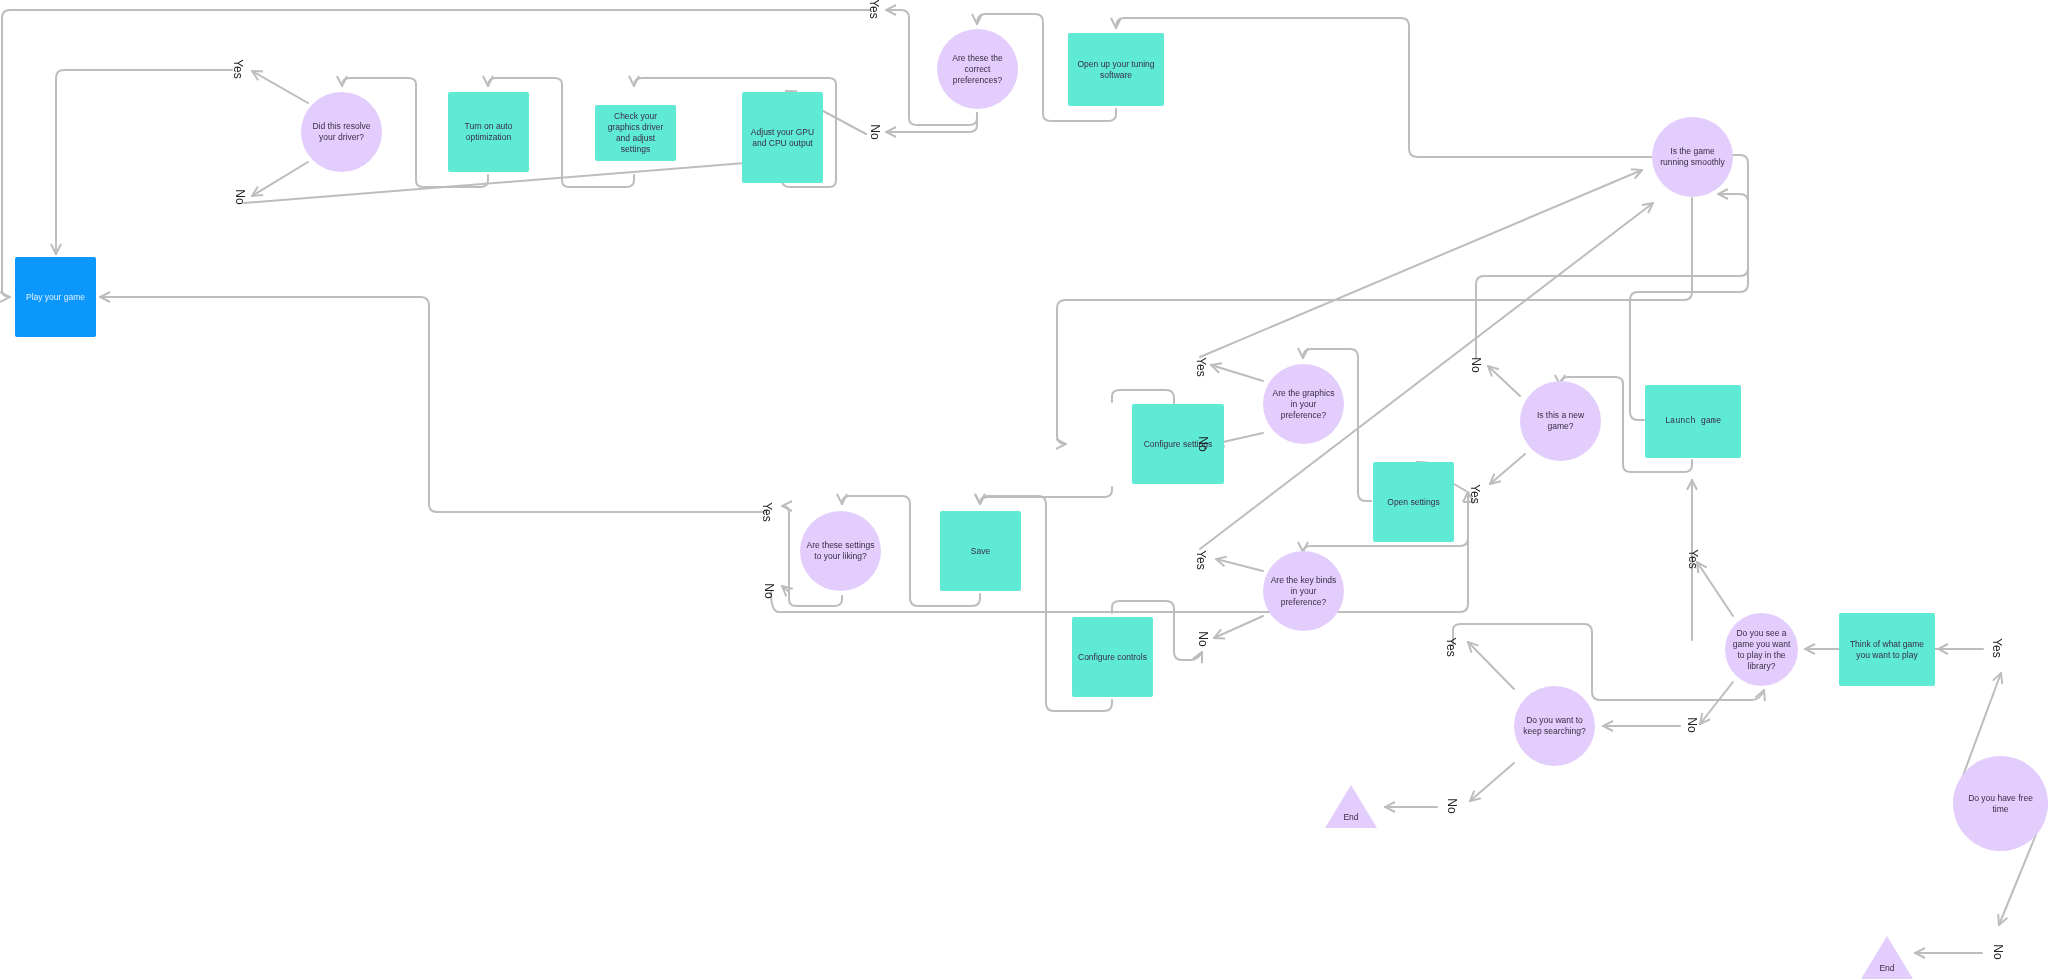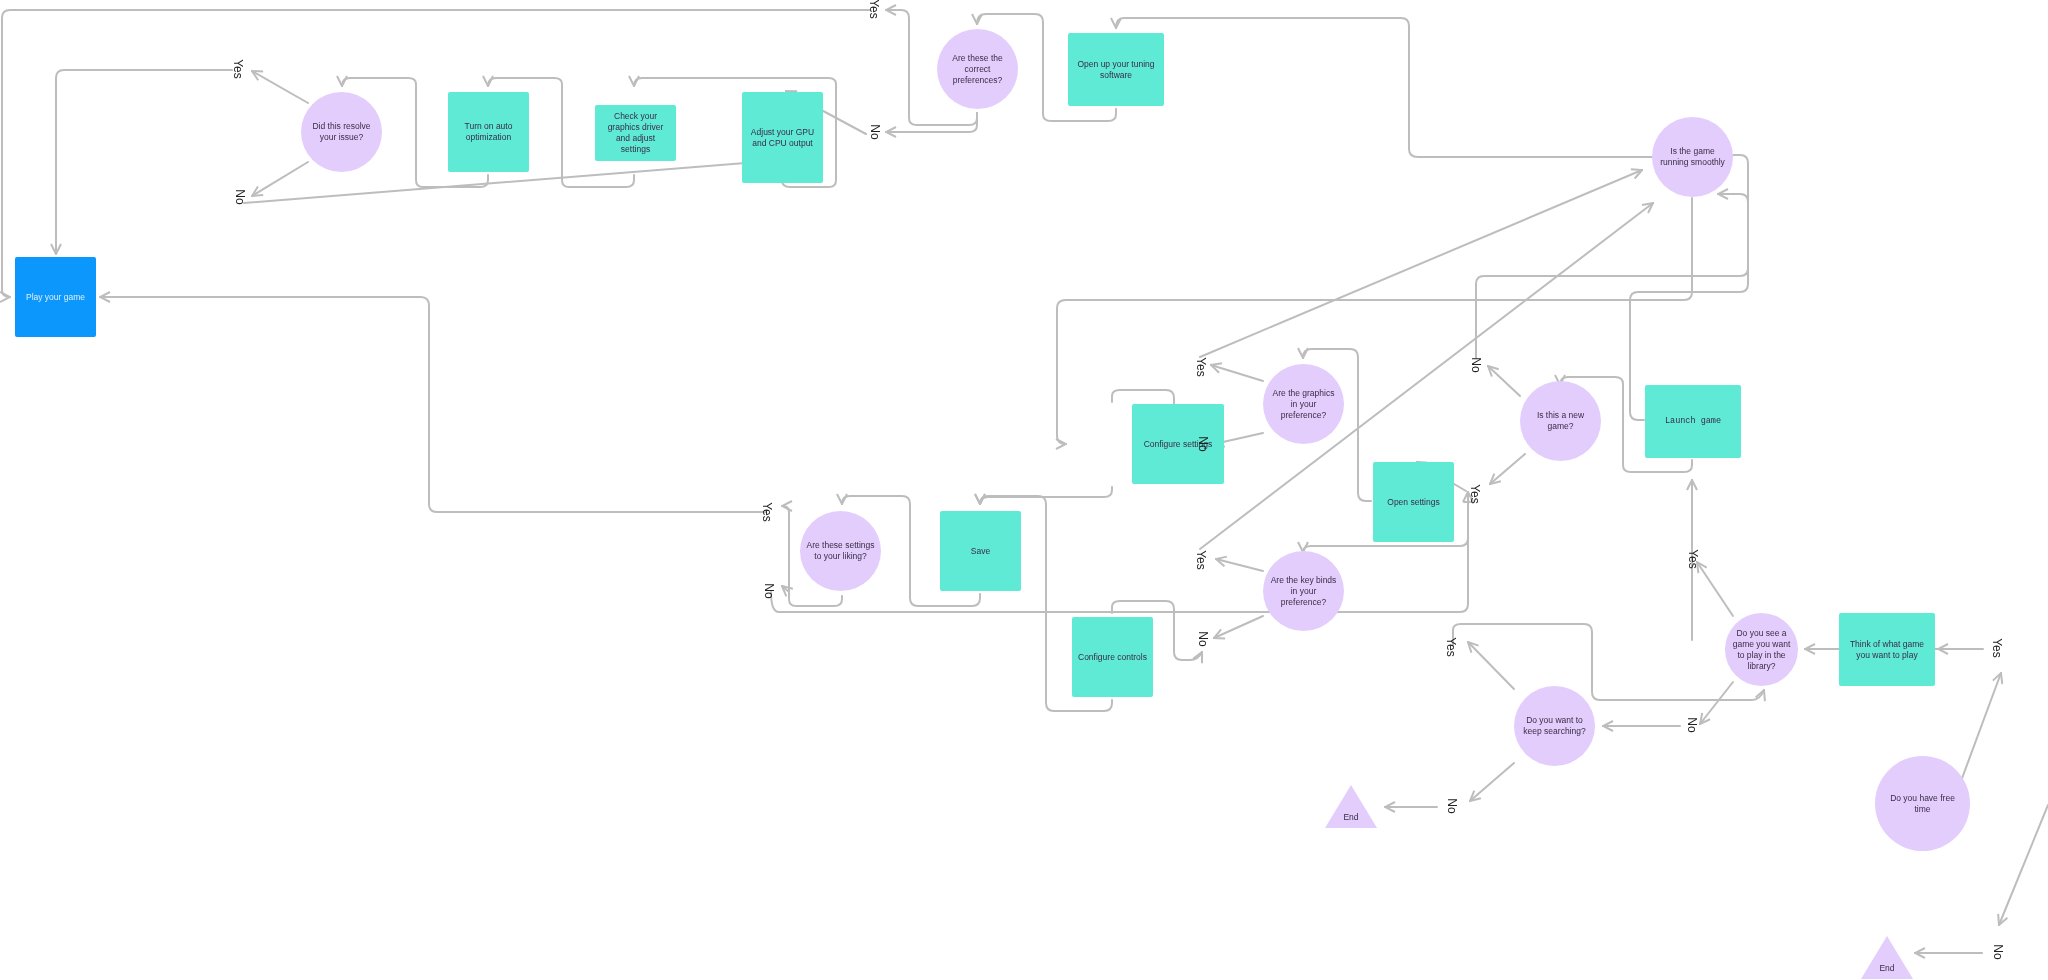--- a/index.html
+++ b/index.html
@@ -88,21 +88,21 @@
     <path class="edge" d="M1954,800 L2001,673" marker-end="url(#arr)"></path>
     <path class="edge" d="M2048,805 L1999,925" marker-end="url(#arr)"></path>
     <path class="edge" d="M1982,953 L1915,953" marker-end="url(#arr)"></path>
   </svg>
 
   <div class="node blue" style="left:15px;top:257px;width:81px;height:80px;">
       <span>Play your game</span>
     </div>
 
   <div class="node circle" style="left:301px;top:92px;width:81px;height:80px;">
-      <span>Did this resolve your issue?</span>
+      <span>Did this resolve your driver?</span>
     </div>
   <div class="node rect" style="left:448px;top:92px;width:81px;height:80px;">
       <span>Turn on auto optimization</span>
     </div>
   <div class="node rect" style="left:595px;top:105px;width:81px;height:56px;">
       <span>Check your graphics driver and adjust settings</span>
     </div>
   <div class="node rect" style="left:742px;top:92px;width:81px;height:91px;">
       <span>Adjust your GPU and CPU output</span>
     </div>
@@ -147,21 +147,21 @@
 
   <div class="node circle" style="left:1725px;top:613px;width:73px;height:73px;">
       <span>Do you see a game you want to play in the library?</span>
     </div>
   <div class="node rect" style="left:1839px;top:613px;width:96px;height:73px;">
       <span>Think of what game you want to play</span>
     </div>
   <div class="node circle" style="left:1514px;top:686px;width:81px;height:80px;justify-content:center;">
       <span>Do you want to keep searching?</span>
     </div>
-  <div class="node circle" style="left:1875px;top:756px;width:95px;height:95px;align-items:center;">
+  <div class="node circle" style="left:1953px;top:756px;width:95px;height:95px;align-items:center;">
       <span>Do you have free time</span>
     </div>
 
   <div class="node tri" style="left:1324px;top:784px;width:54px;height:45px;">
     <svg width="54" height="45">
         <polygon points="27,1 53,44 1,44" fill="#e3cdfc"></polygon>
       </svg>
     <span>End</span>
   </div>
   <div class="node tri" style="left:1860px;top:935px;width:54px;height:45px;">

